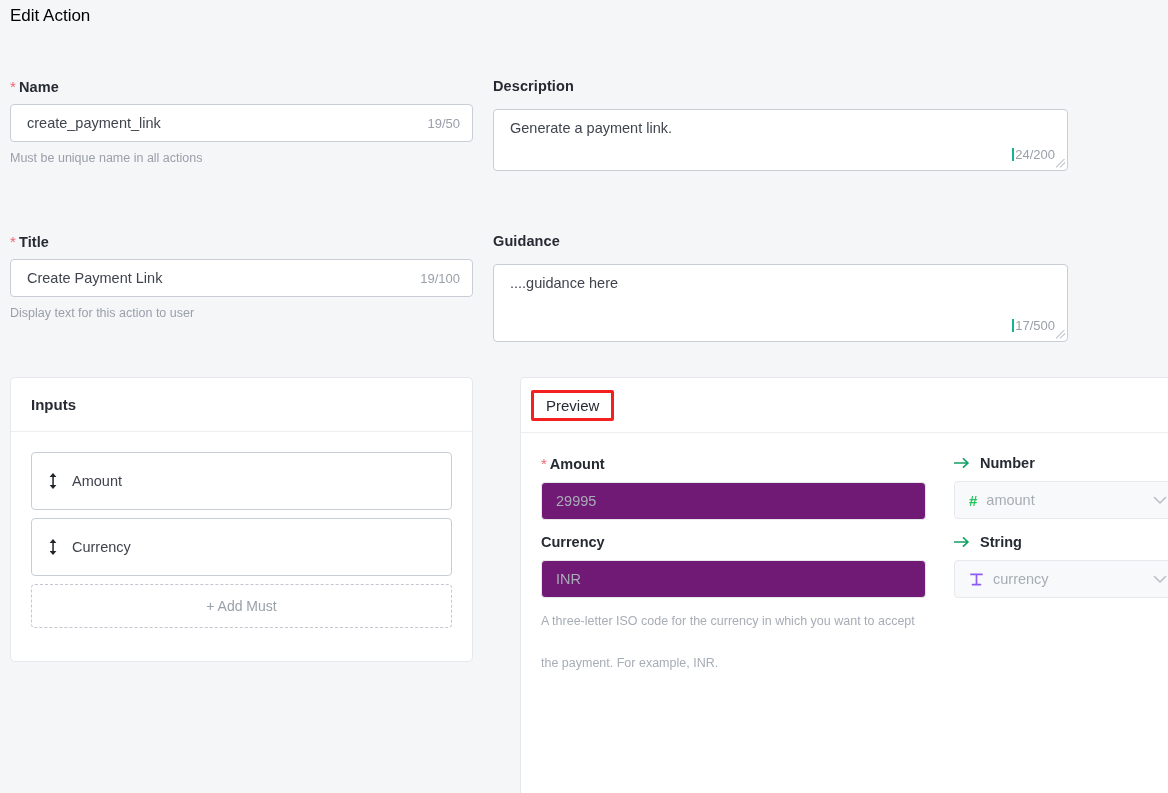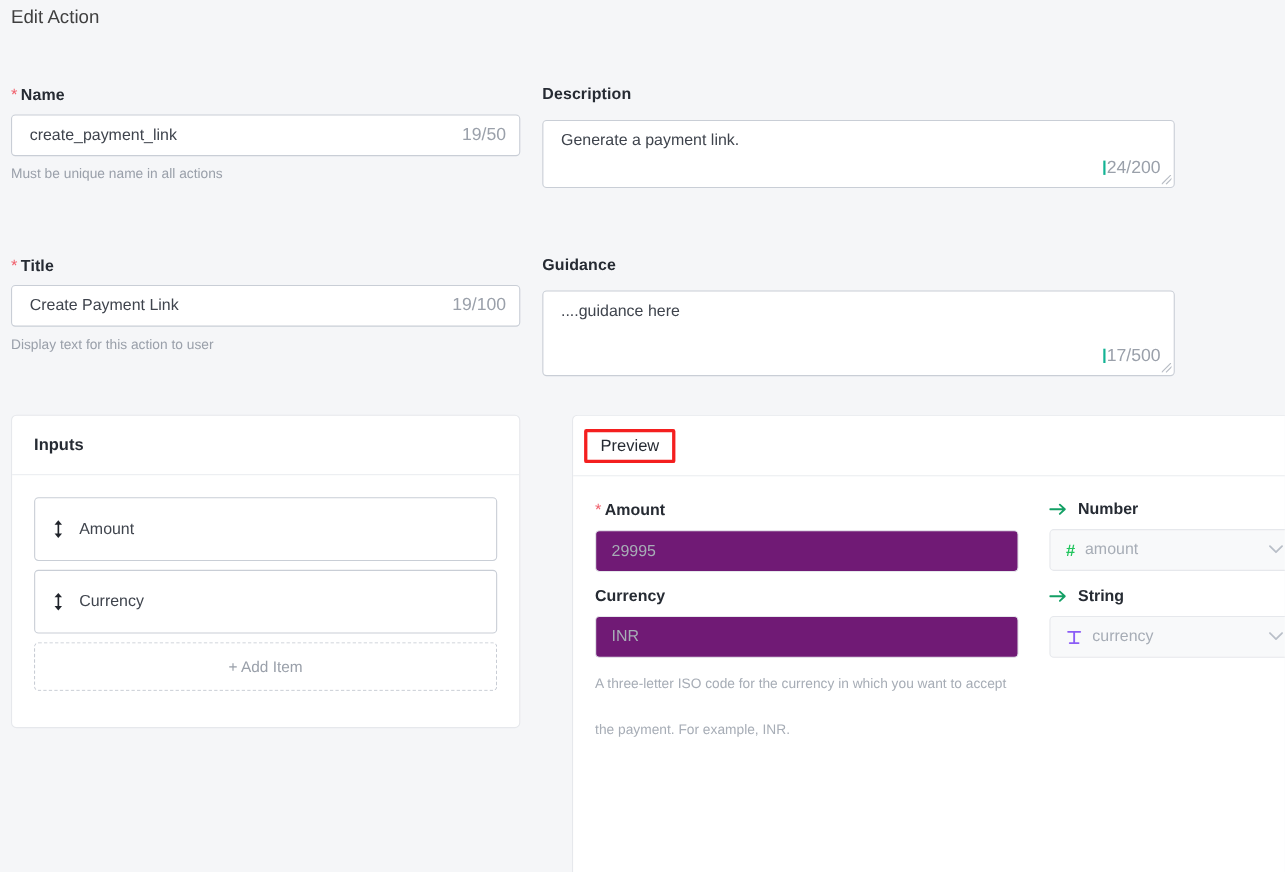--- a/index.html
+++ b/index.html
@@ -7,21 +7,21 @@
     margin: 0; padding: 0;
     width: 1168px; height: 793px;
     background: #f5f6f8;
     font-family: "Liberation Sans", sans-serif;
     overflow: hidden;
   }
   .page { position: relative; width: 1168px; height: 793px; }
 
   .page-title {
     position: absolute; left: 10px; top: 6px;
-    font-size: 17px; color: #404040; font-weight: 400;
+    font-size: 17px; color: #000000; font-weight: 400;
   }
 
   
   .col-left  { position: absolute; left: 10px;  width: 463px; }
   .col-right { position: absolute; left: 493px; width: 575px; }
 
   .field-label {
     font-size: 14.5px; color: #262b33; font-weight: 700;
     margin-bottom: 9px; letter-spacing: .1px;
   }
@@ -30,21 +30,21 @@
   .text-input {
     position: relative; height: 38px;
     background: #fff; border: 1px solid #c9ced6; border-radius: 4px;
     display: flex; align-items: center;
   }
   .text-input .val {
     padding-left: 16px; font-size: 14.5px; color: #3f444d;
   }
   .counter {
     position: absolute; right: 12px; top: 50%; transform: translateY(-50%);
-    font-size: 16px; color: #9aa0aa;
+    font-size: 13px; color: #9aa0aa;
   }
 
   .textarea {
     position: relative; height: 65px;
     background: #fff; border: 1px solid #c9ced6; border-radius: 4px; margin-top: 15px;
   }
   .textarea .val {
     padding: 10px 16px 0 16px; font-size: 14.5px; color: #3f444d;
   }
   .textarea .counter { top: auto; bottom: 8px; transform: none; }
@@ -200,21 +200,21 @@
         <span class="drag-handle">
           <svg width="10" height="18" viewBox="0 0 10 18" aria-hidden="true">
             <path d="M5 1 L1.6 5 H8.4 Z" fill="#20242b"></path>
             <path d="M5 17 L1.6 13 H8.4 Z" fill="#20242b"></path>
             <rect x="4.3" y="4.2" width="1.5" height="9.6" fill="#20242b"></rect>
           </svg>
         </span>
         <span class="input-item-label">Currency</span>
       </div>
 
-      <div class="add-item">+ Add Item</div>
+      <div class="add-item">+ Add Must</div>
     </div>
   </div>
 
   <div class="card" id="preview-card">
     <div class="preview-head">
       <span class="preview-tab">Preview</span>
     </div>
 
     <div class="card-body" style="padding:22px 20px;">
 

